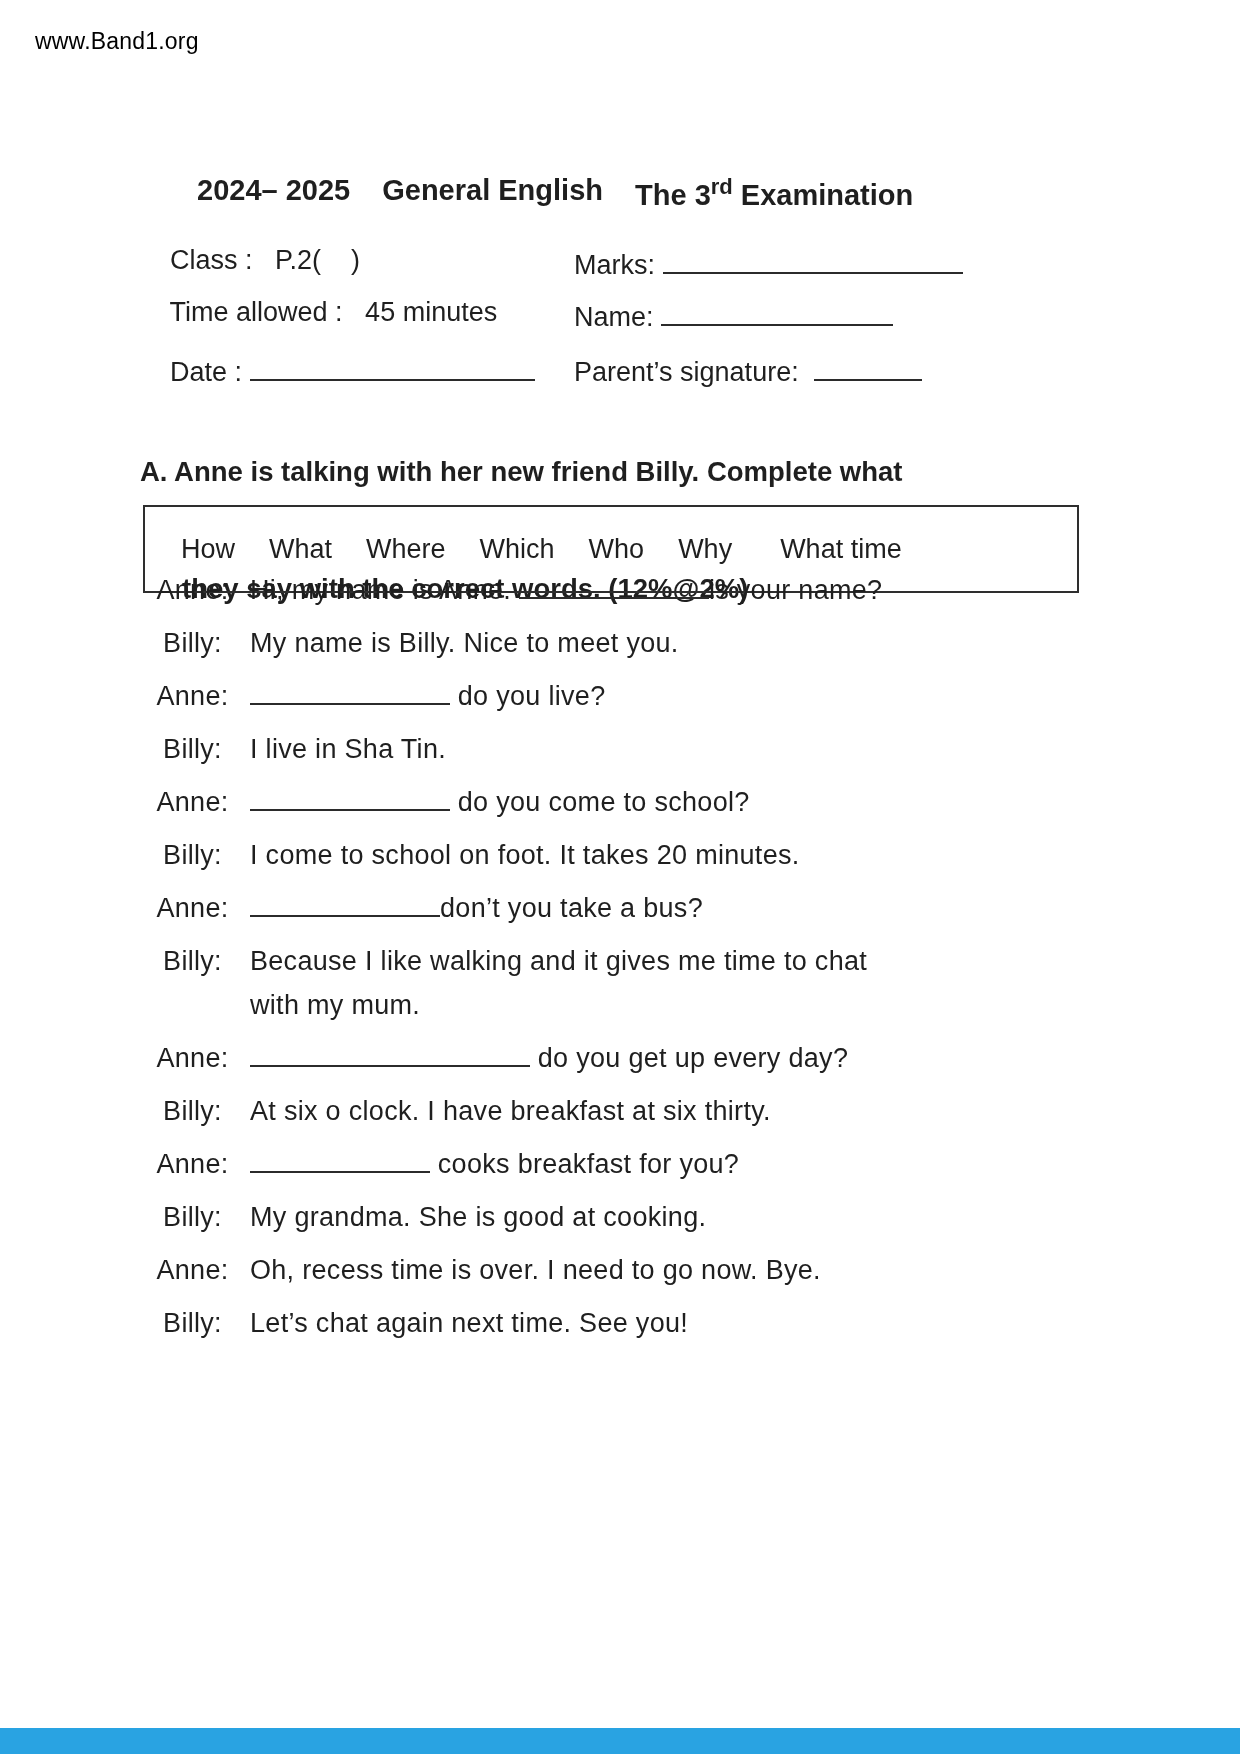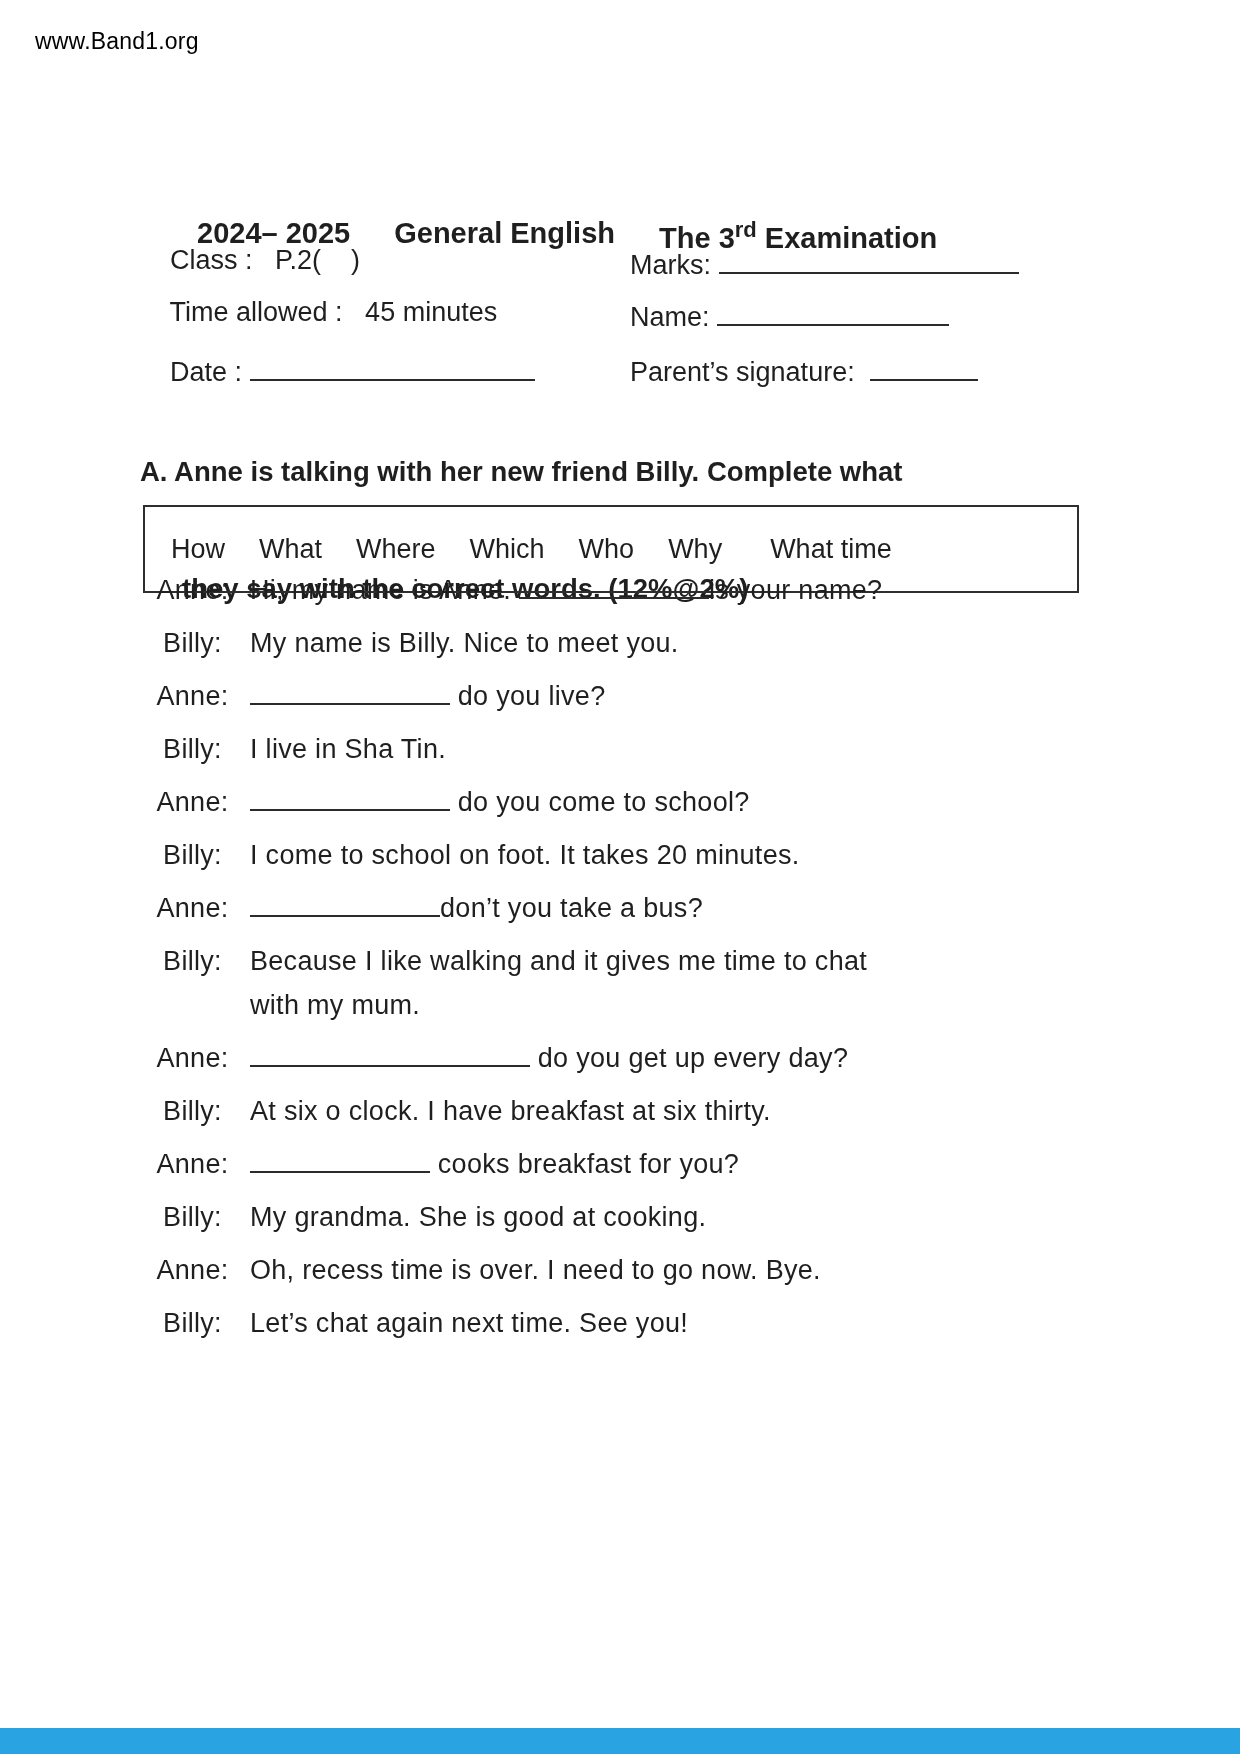--- a/index.html
+++ b/index.html
@@ -10,47 +10,47 @@
     font-family:"Liberation Sans","DejaVu Sans",sans-serif;
     color:#1f1f1f;
     overflow:hidden;
   }
   .watermark{
     position:absolute;left:35px;top:28px;
     font-size:23px;color:#000000;letter-spacing:0.2px;
   }
   .title-row{
     position:absolute;left:197px;top:174px;
-    display:flex;gap:44px;
-    font-size:29px;font-weight:bold;white-space:pre;margin-top:43px;
+    display:flex;gap:32px;
+    font-size:29px;font-weight:bold;white-space:pre;
   }
   .title-row sup{font-size:22px;font-weight:bold;}
   .hrow{position:absolute;font-size:27px;white-space:pre;}
   .h-left{left:140px;}
-  .h-right{left:600px;}
+  .h-right{left:544px;}
   .r1{top:214px;}
   .r2{top:266px;}
   .r3{top:321px;}
   .blank{
     display:inline-block;
     border-bottom:2px solid #2b2b2b;
     height:1em;
   }
   .heading{
     position:absolute;left:140px;top:374px;
     font-size:27.5px;font-weight:bold;line-height:39px;
     width:900px;white-space:pre;
   }
   .heading .h2line{padding-left:42px;}
   .wordbox{
     position:absolute;left:143px;top:505px;
     width:936px;height:88px;
     border:2px solid #2e2e2e;
     display:flex;align-items:center;
-    padding-left:26px;gap:34px;
+    padding-left:36px;gap:34px;
     font-size:27px;box-sizing:border-box;
   }
   .wordbox .wb-last{margin-left:14px;}
   .dialogue{
     position:absolute;left:135px;top:568px;
     width:960px;
   }
   .d-row{
     display:flex;
     line-height:44px;

